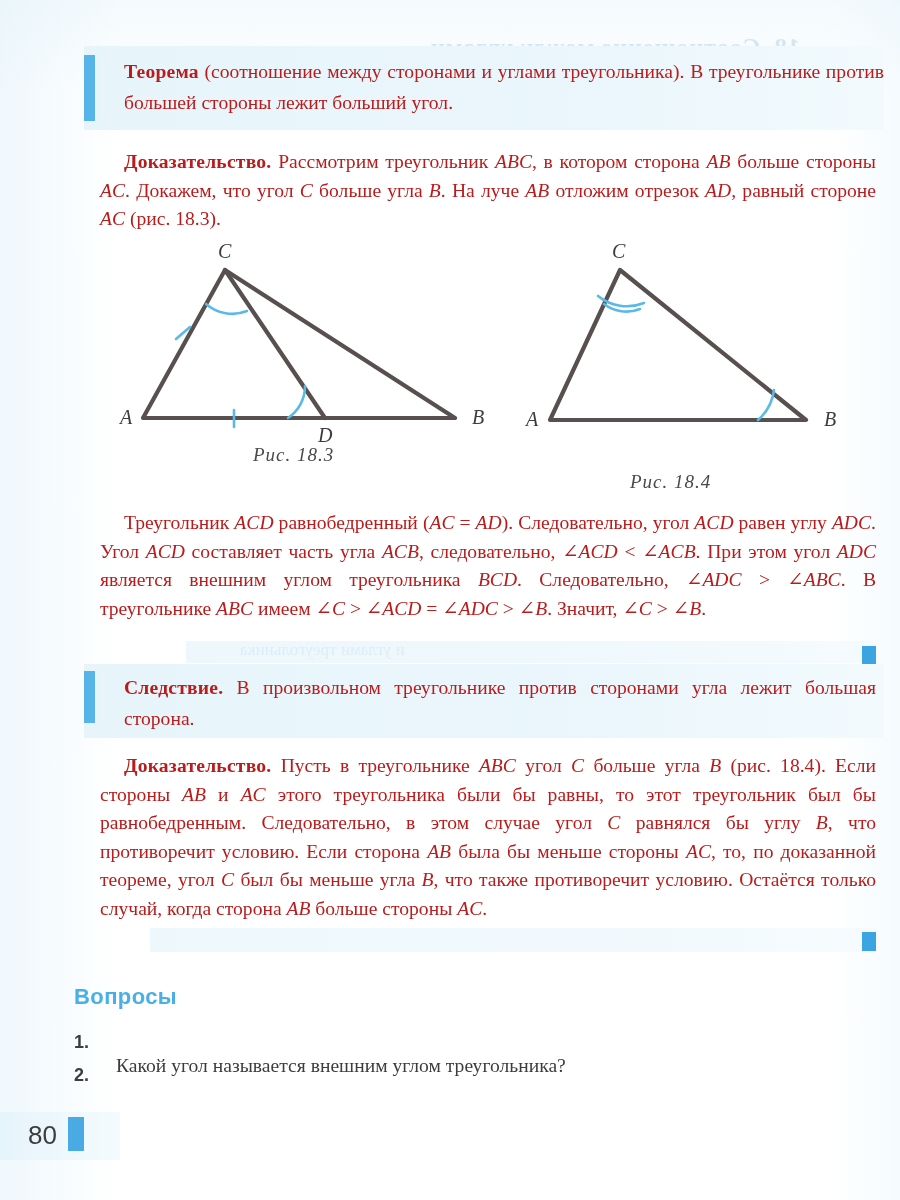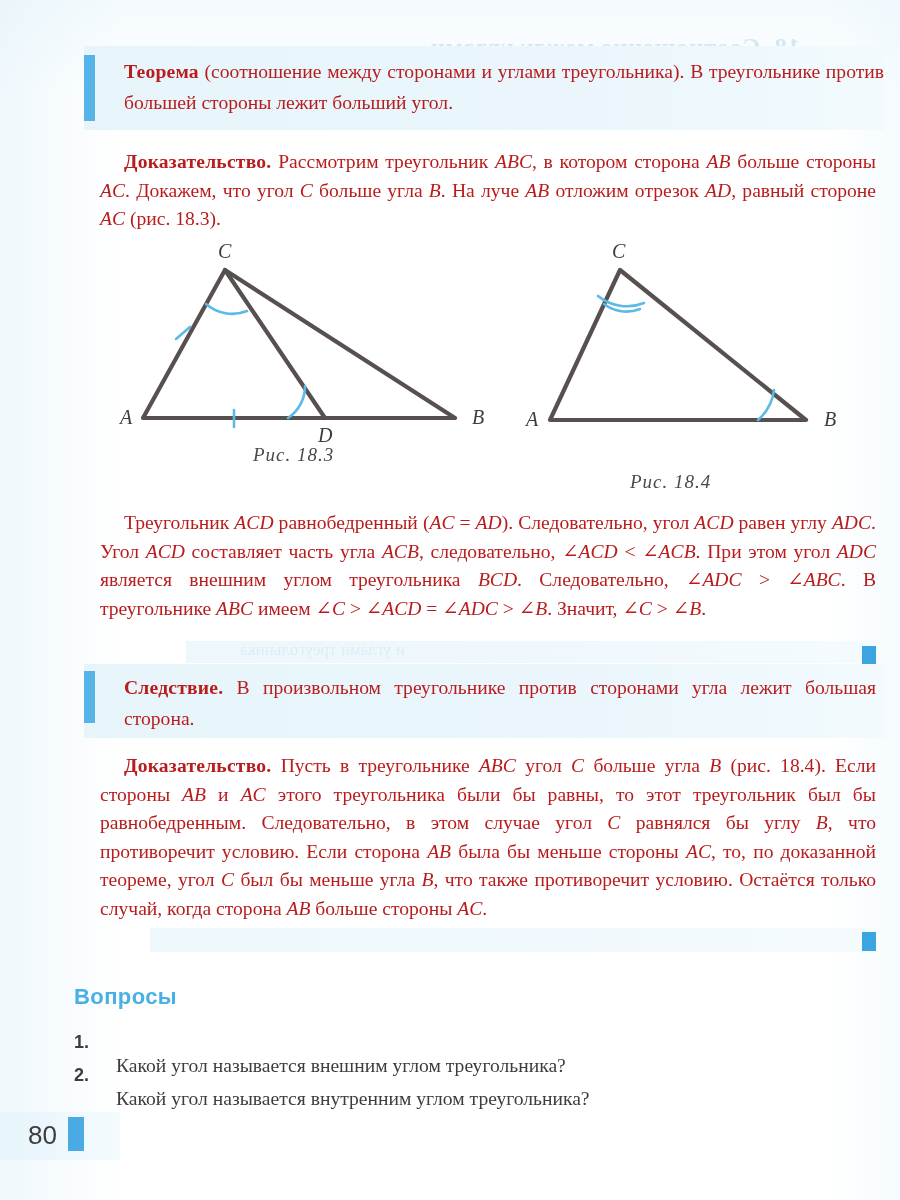--- a/index.html
+++ b/index.html
@@ -245,21 +245,20 @@
 
   <div class="q-head">Вопросы</div>
 
   <div class="q-list">
     <div class="q-item">
       <span class="q-num">1.</span>
       <span class="q-txt">Какой угол называется внешним углом треугольника?</span>
     </div>
     <div class="q-item">
       <span class="q-num">2.</span>
-      <span class="q-txt">Какой угол называется внутренним углом треугольника?</span>
     </div>
   </div>
 
   <div class="pg-band"></div>
   <div class="pg-num">80</div>
   <div class="pg-sq"></div>
 
 </div>
 
 </body></html>

